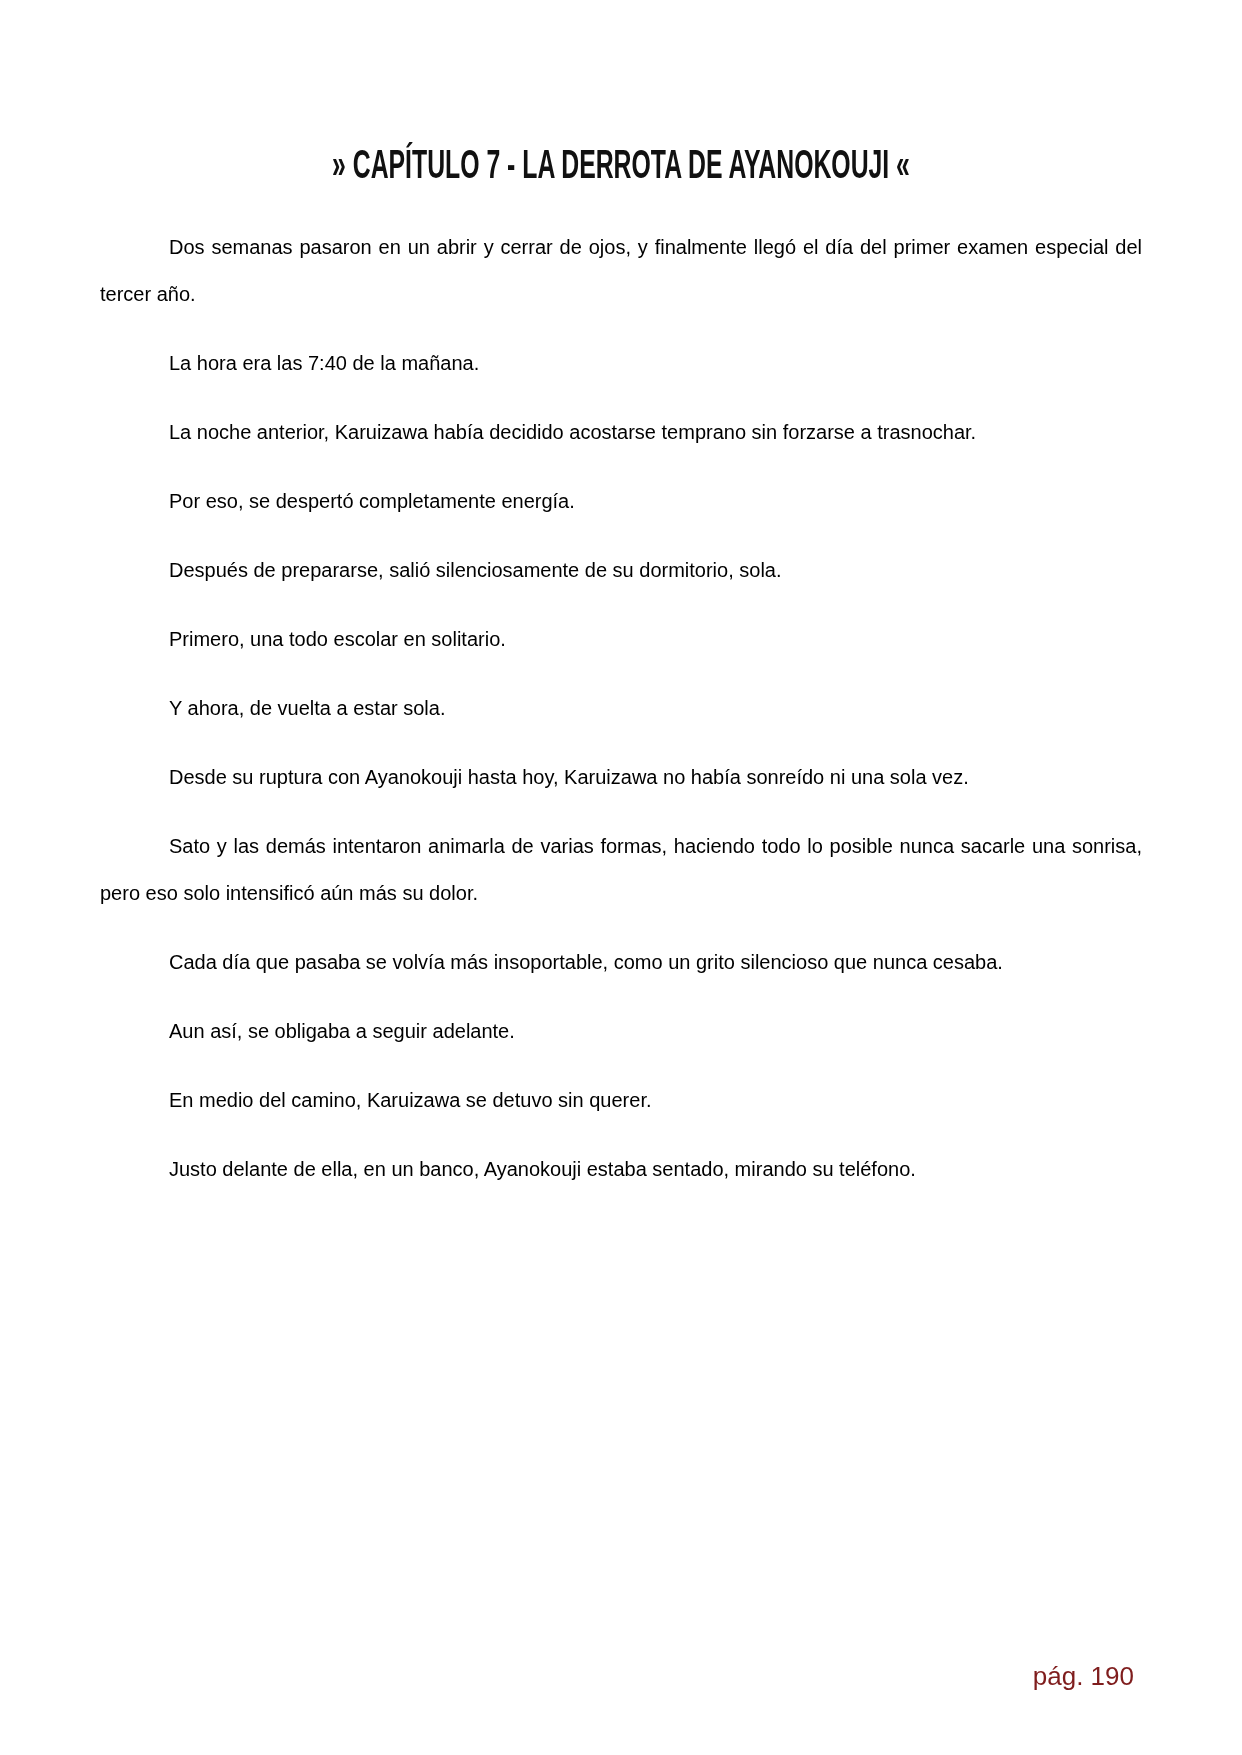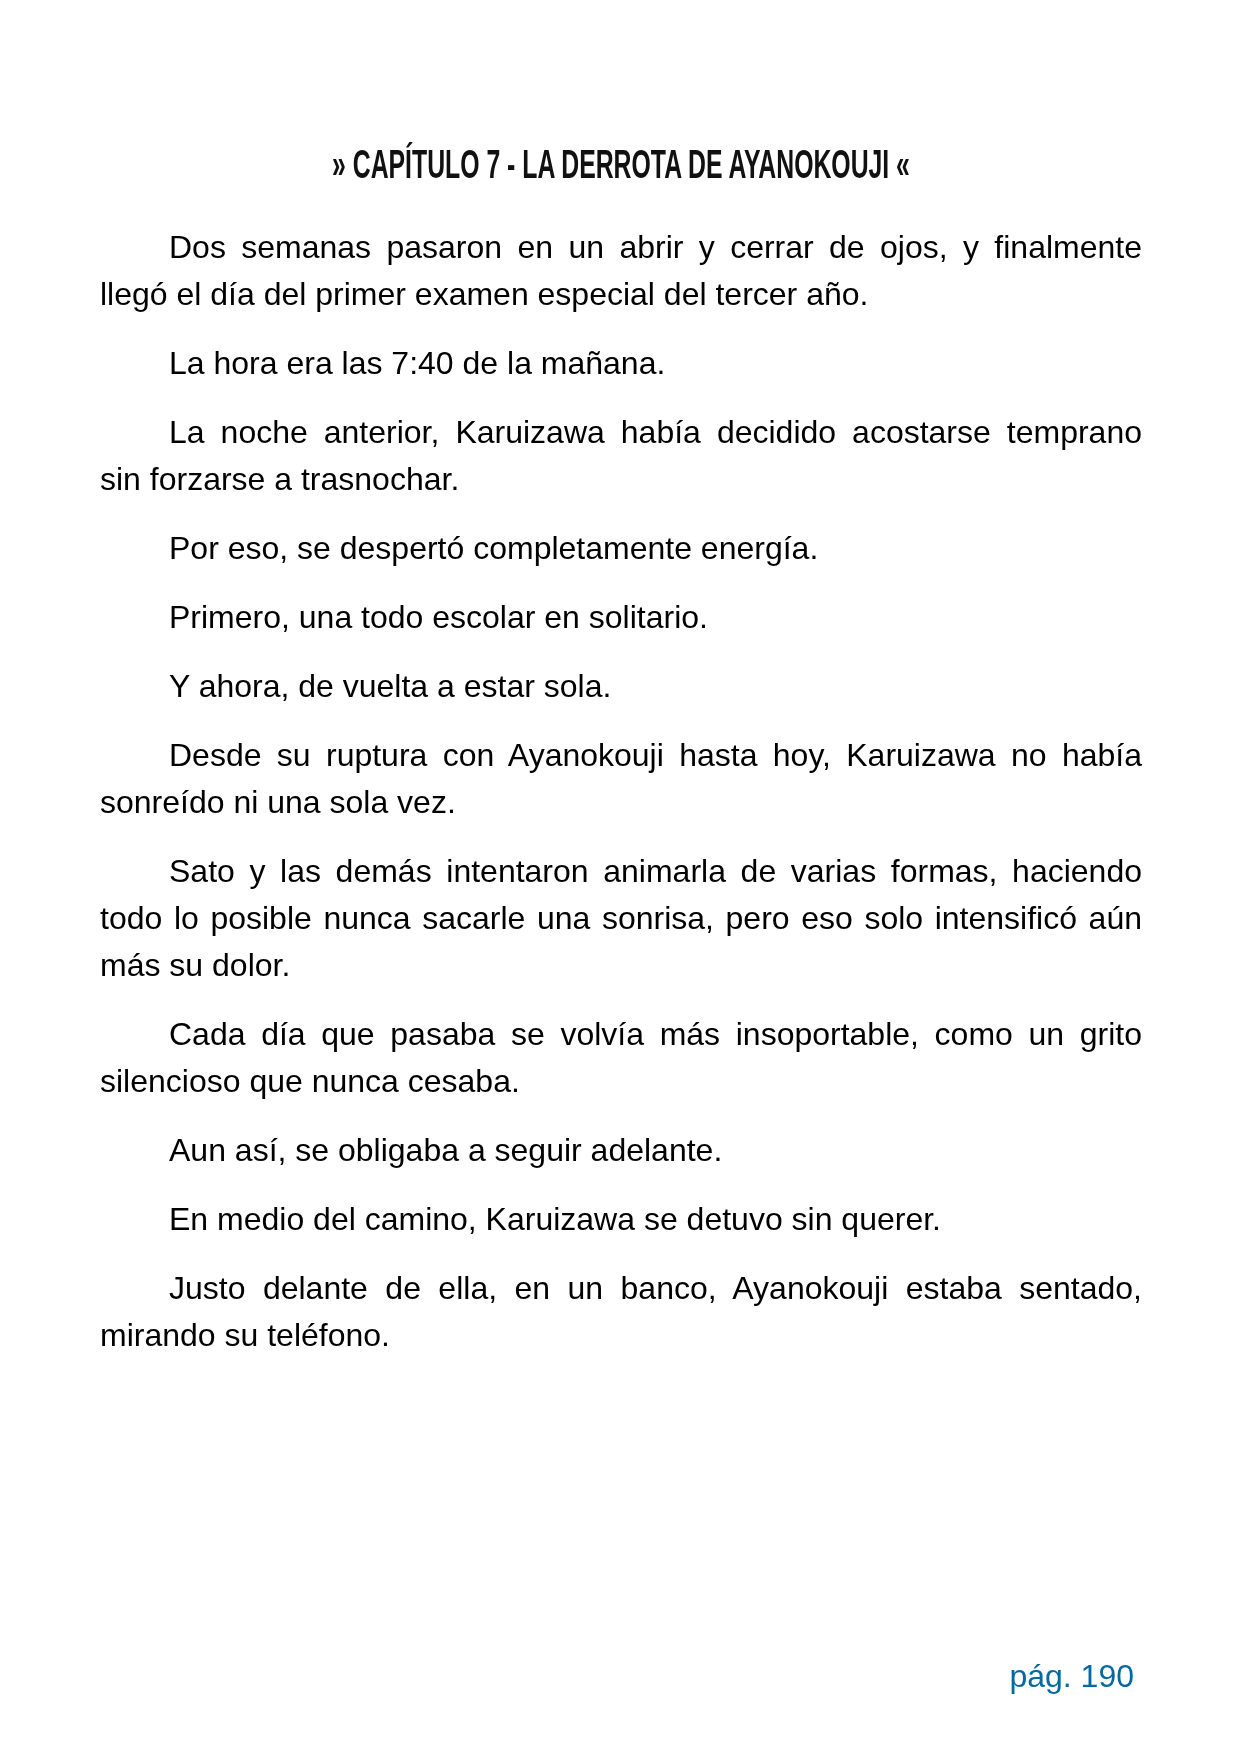--- a/index.html
+++ b/index.html
@@ -29,50 +29,51 @@
   }
   .condensed {
     display: inline-block;
     transform: scaleX(0.62);
     transform-origin: center;
     letter-spacing: 0px;
   }
   .content {
     margin: 34px 100px 0 100px;
     text-align: justify;
-    font-size: 32px;
+    font-size: 20px;
     line-height: 47px;
   }
   .content p {
     margin: 0 0 22px 0;
     text-indent: 69px;
   }
   .footer {
     position: absolute;
     right: 108px;
     bottom: 64px;
-    font-size: 32px;
+    font-size: 26px;
     line-height: 30px;
-    color: #0369a1;
+    color: #7f1d1d;
   }
 </style>
 </head>
 <body>
 
 <div class="page">
 
   <h1 class="chapter-title">
     <span class="condensed">» CAPÍTULO 7 - LA DERROTA DE AYANOKOUJI «</span>
   </h1>
 
   <div class="content">
     <p>Dos semanas pasaron en un abrir y cerrar de ojos, y finalmente llegó el día del primer examen especial del tercer año.</p>
     <p>La hora era las 7:40 de la mañana.</p>
     <p>La noche anterior, Karuizawa había decidido acostarse temprano sin forzarse a trasnochar.</p>
     <p>Por eso, se despertó completamente energía.</p>
+    <p>Después de prepararse, salió silenciosamente de su dormitorio, sola.</p>
     <p>Primero, una todo escolar en solitario.</p>
     <p>Y ahora, de vuelta a estar sola.</p>
     <p>Desde su ruptura con Ayanokouji hasta hoy, Karuizawa no había sonreído ni una sola vez.</p>
     <p>Sato y las demás intentaron animarla de varias formas, haciendo todo lo posible nunca sacarle una sonrisa, pero eso solo intensificó aún más su dolor.</p>
     <p>Cada día que pasaba se volvía más insoportable, como un grito silencioso que nunca cesaba.</p>
     <p>Aun así, se obligaba a seguir adelante.</p>
     <p>En medio del camino, Karuizawa se detuvo sin querer.</p>
     <p>Justo delante de ella, en un banco, Ayanokouji estaba sentado, mirando su teléfono.</p>
   </div>
 

